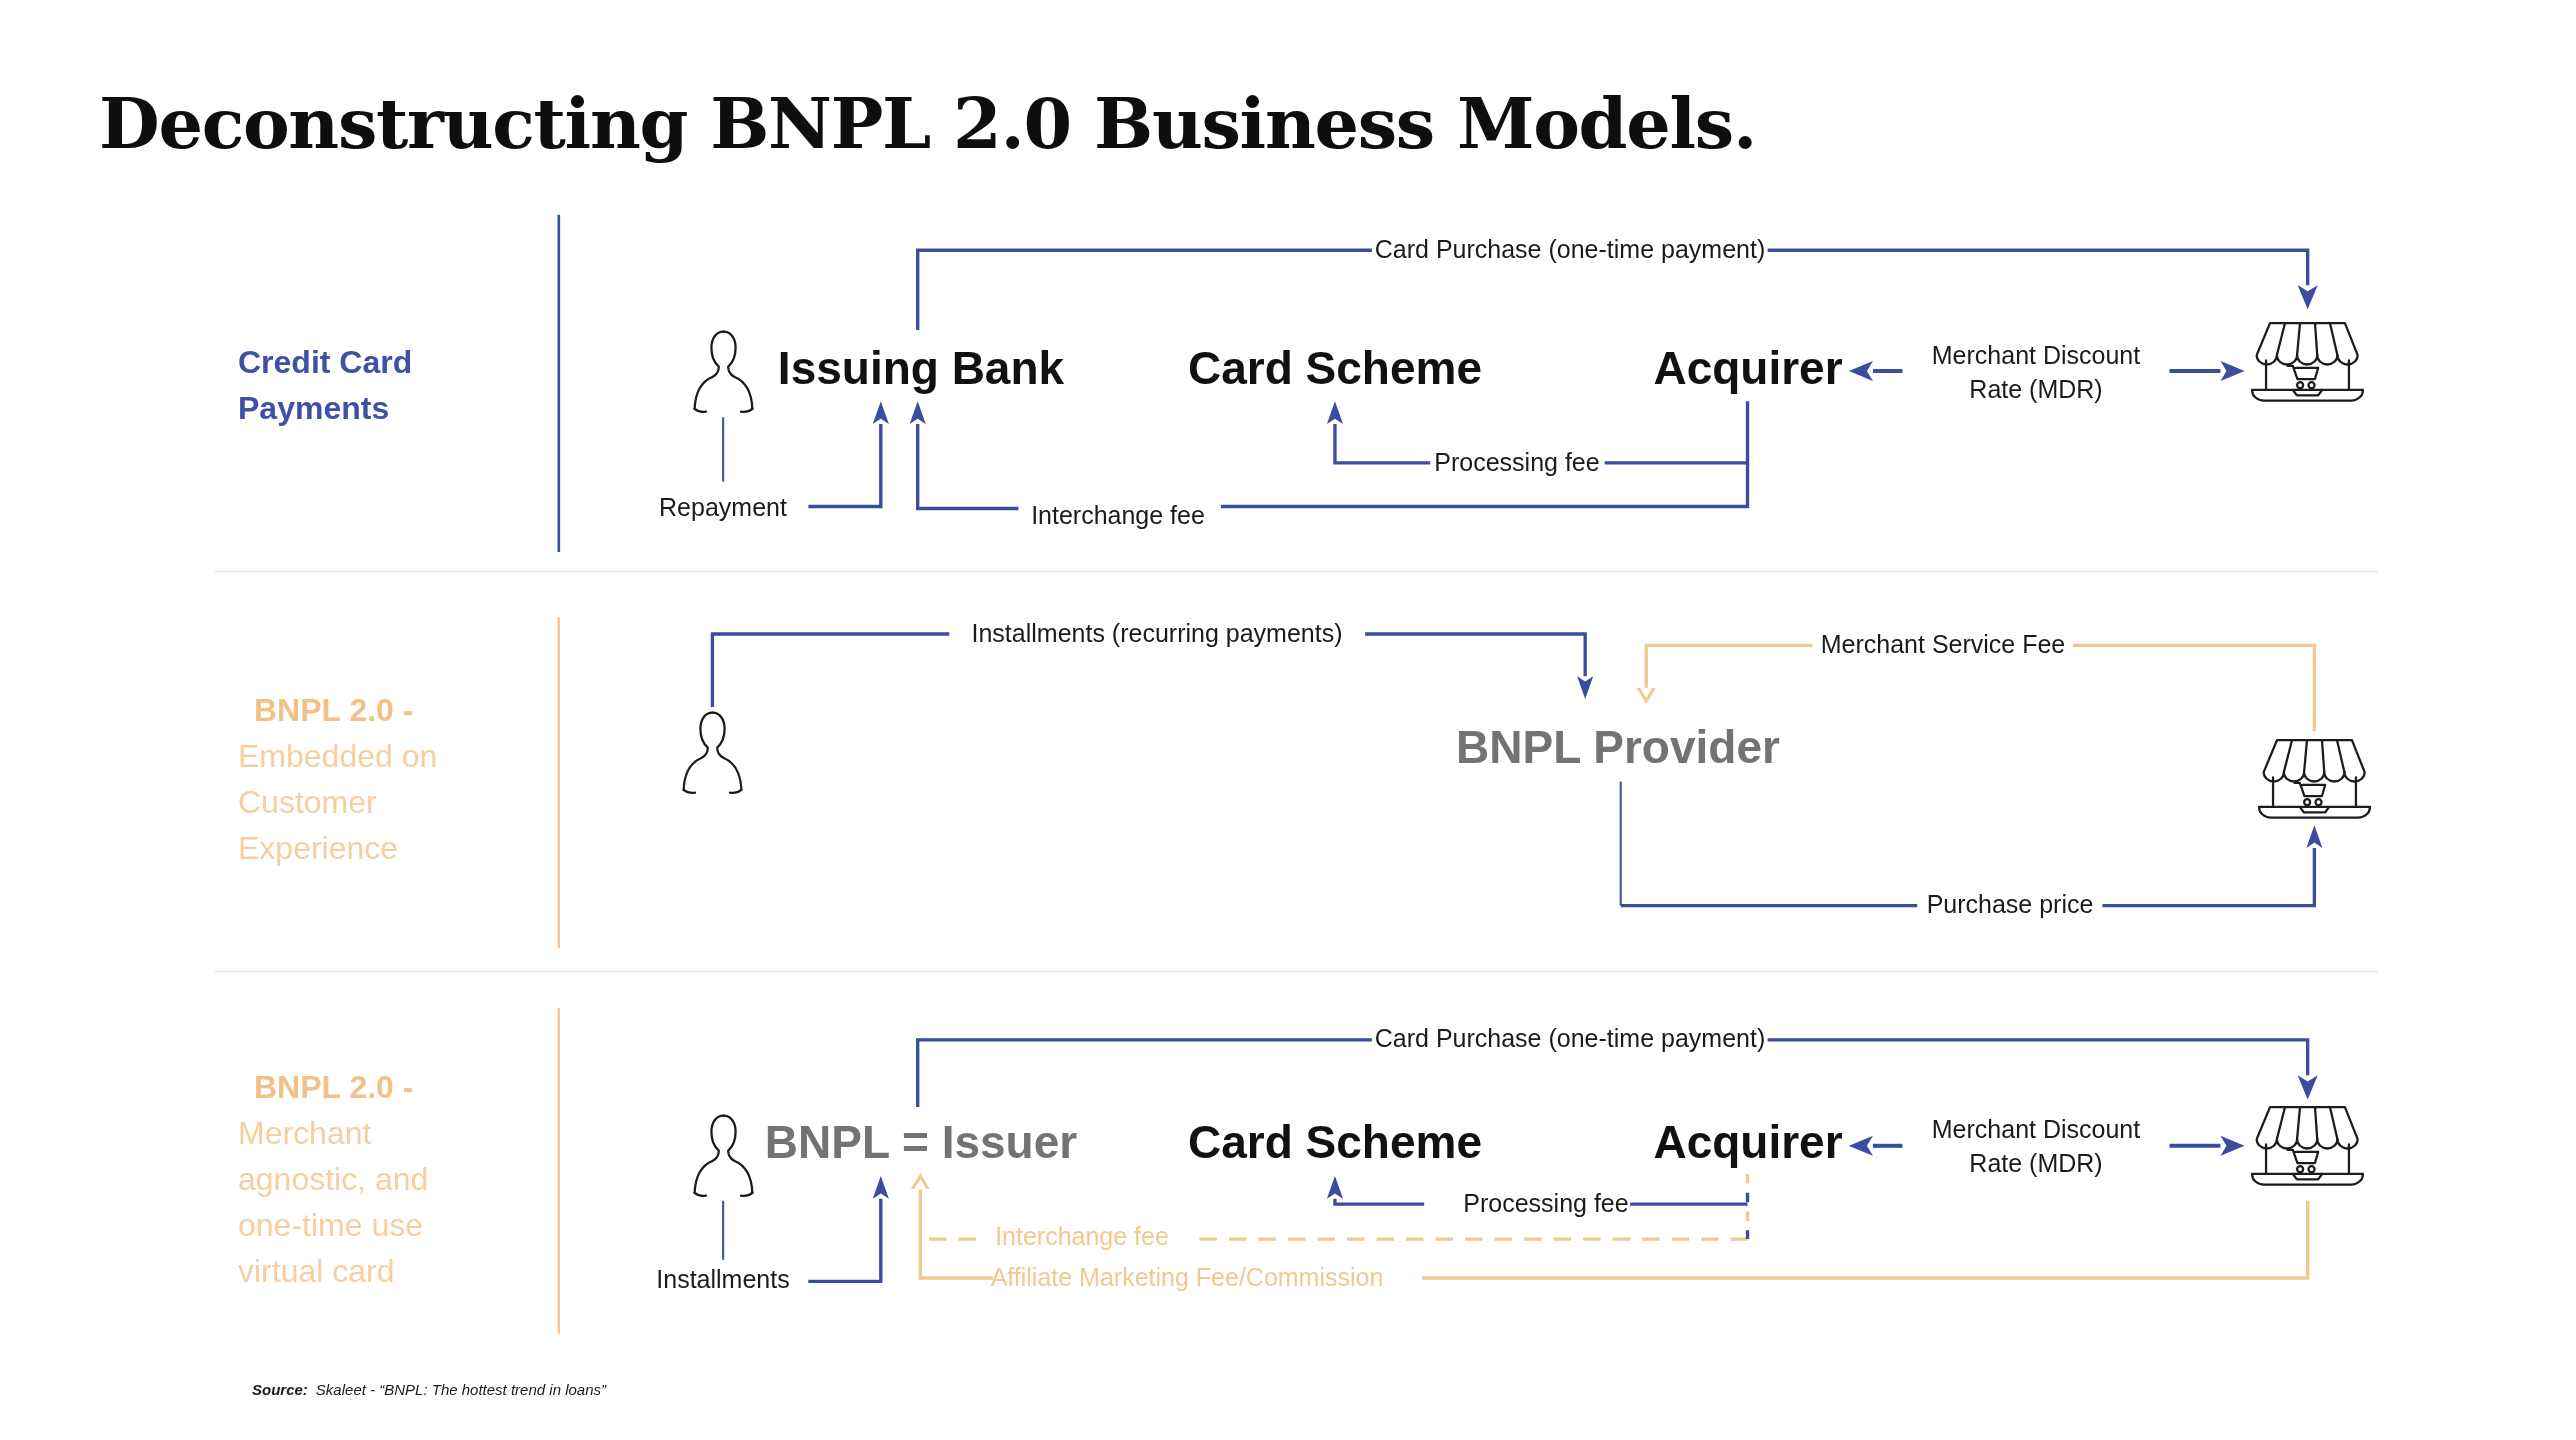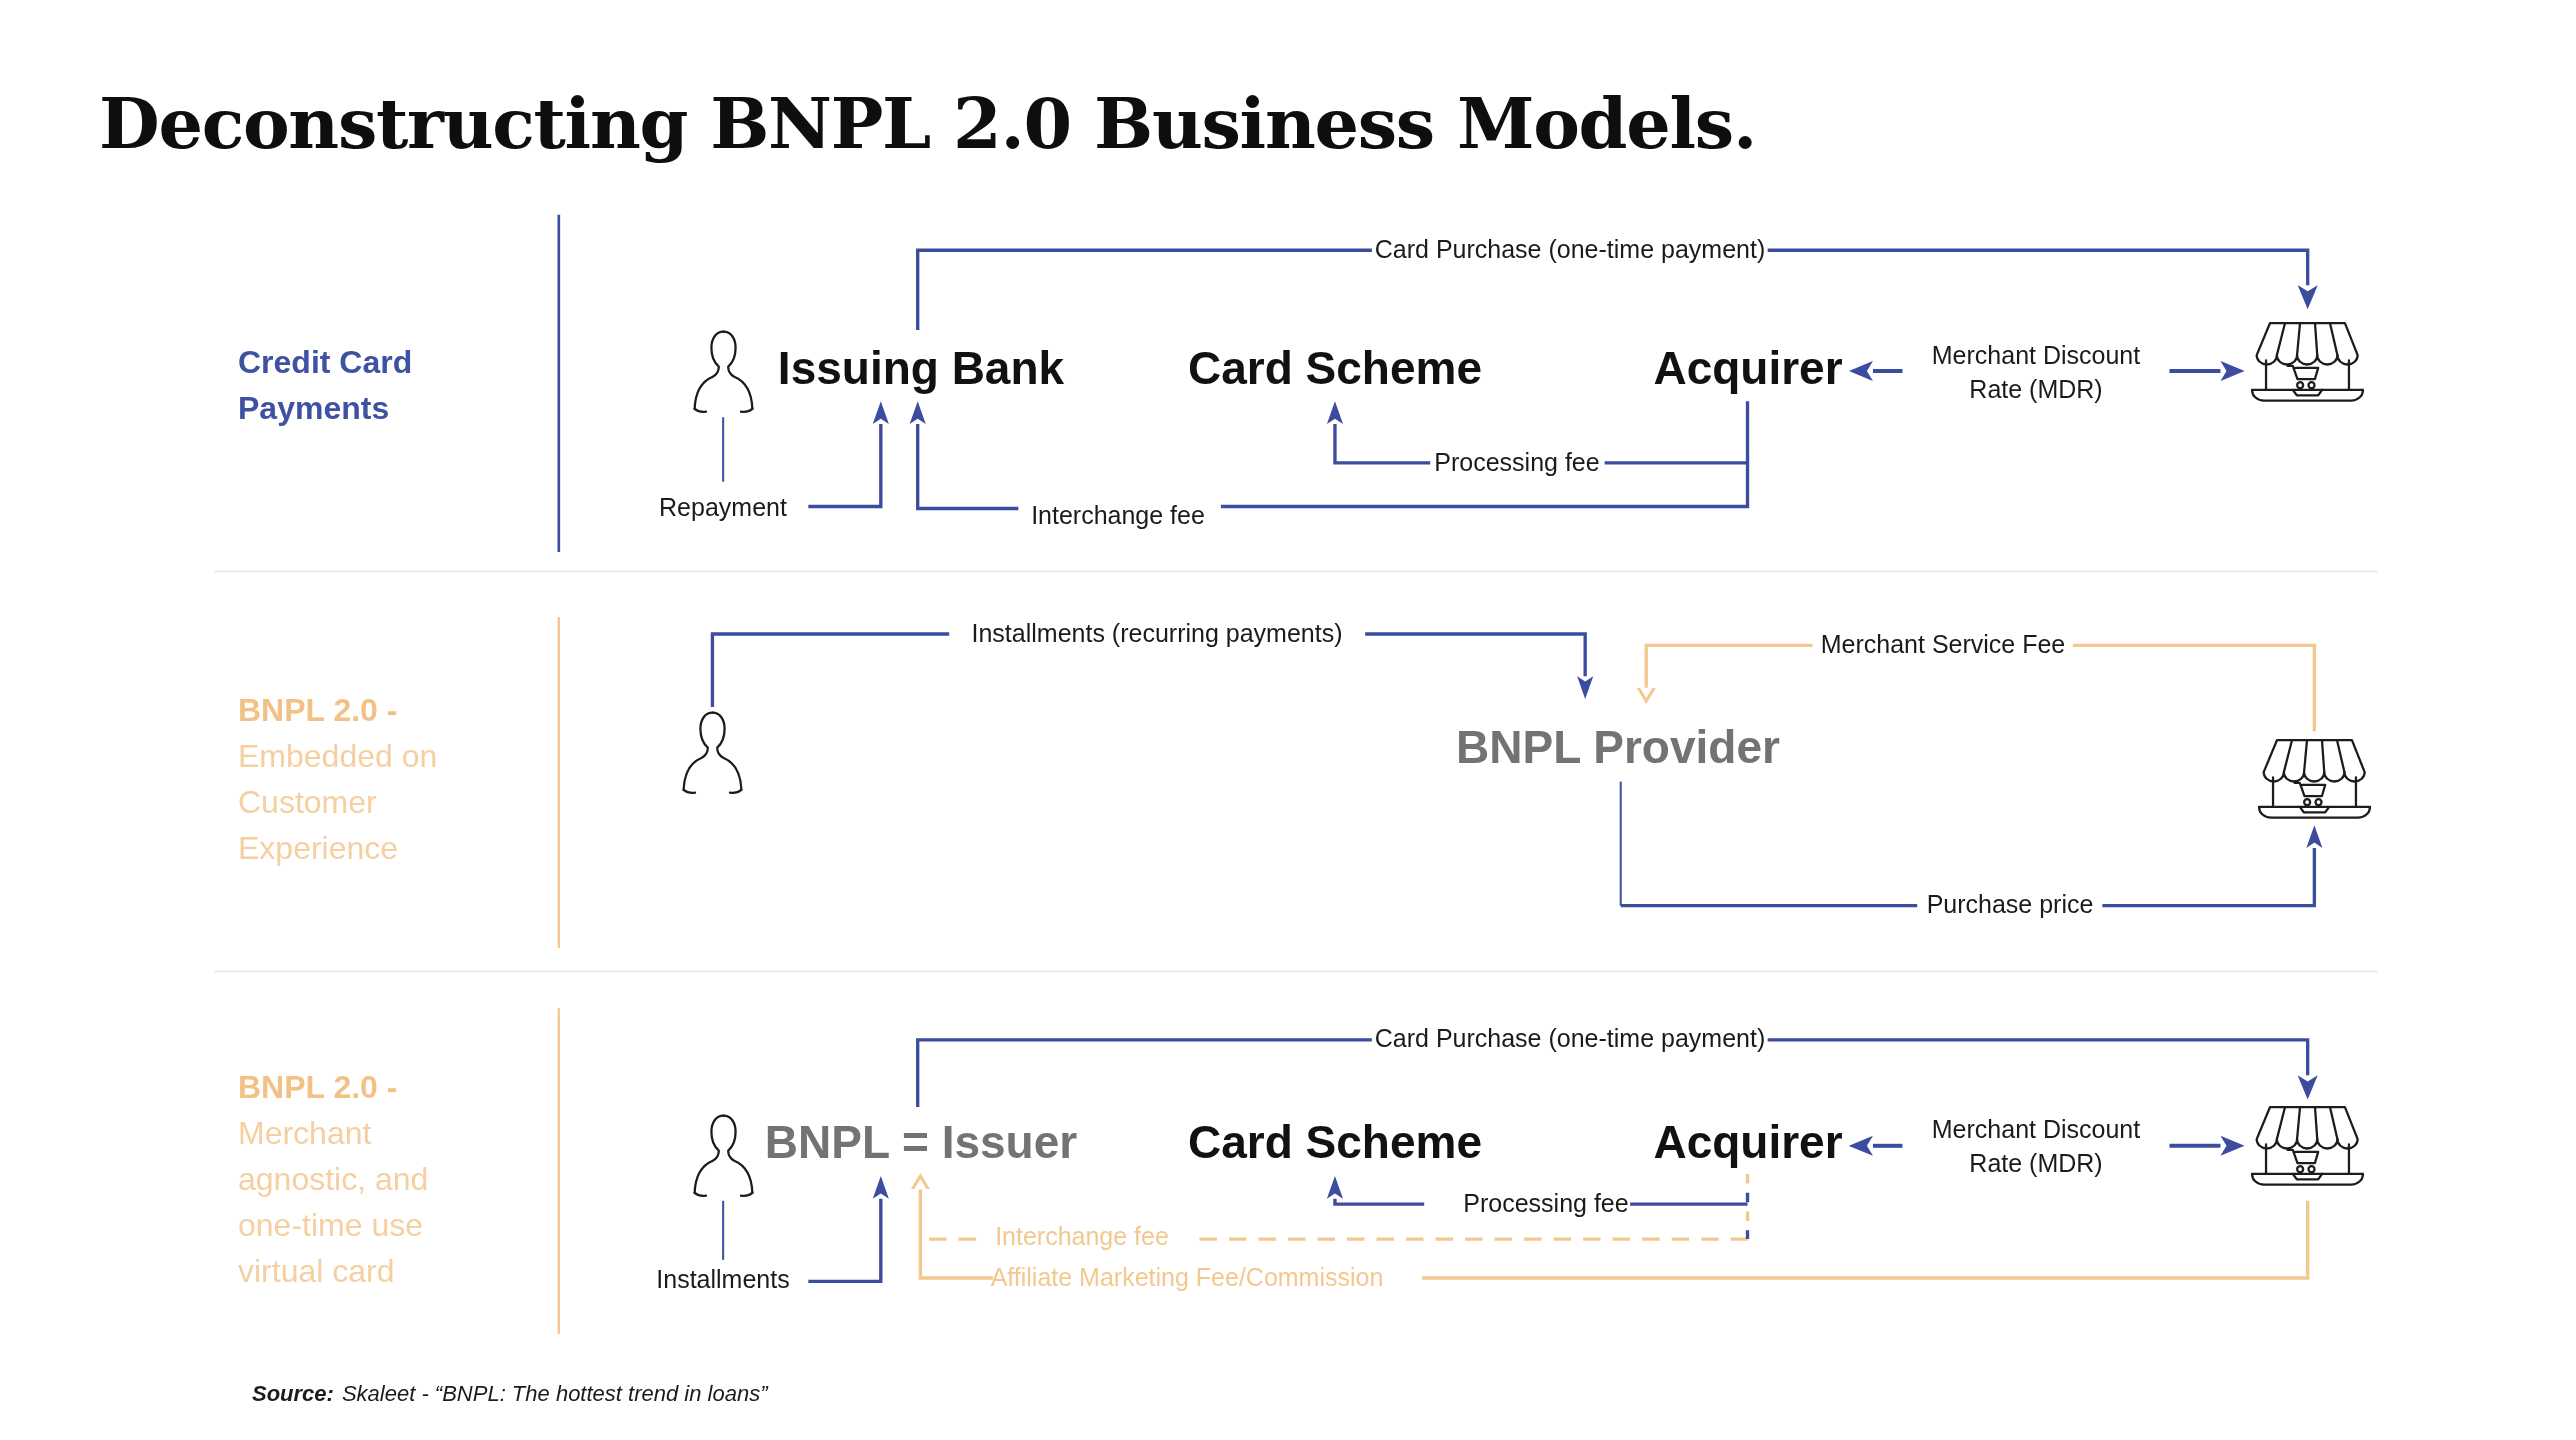--- a/index.html
+++ b/index.html
@@ -4,32 +4,32 @@
 <style>
   html,body{margin:0;padding:0;background:#ffffff;}
   body{width:2576px;height:1441px;position:relative;overflow:hidden;
        font-family:"Liberation Sans", sans-serif;color:#1b1b1b;}
   .title{position:absolute;left:99px;top:82px;
          font-family:"DejaVu Serif", serif;font-weight:700;font-size:70px;
          letter-spacing:-1.3px;color:#0e0e0e;white-space:nowrap;}
   .heading{position:absolute;left:238px;font-size:32px;line-height:46px;white-space:nowrap;}
   .heading .hl{display:block;}
   .h-blue{color:#3F51A3;font-weight:700;}
-  .h-orange-b{color:#F1C185;font-weight:700;}
+  .h-orange-b{color:#F1C185;font-weight:700;margin-left:16px;}
   .h-orange{color:#F5CFA0;font-weight:400;}
   .lbl{position:absolute;transform:translate(-50%,-50%);font-size:25px;
        white-space:nowrap;color:#1b1b1b;text-align:center;}
   .lbl.orange{color:#F2C88E;}
   .ent{position:absolute;transform:translate(-50%,-50%);font-size:46px;font-weight:700;
        white-space:nowrap;color:#111;}
   .ent.orange{color:#737373;}
   .mdr .ml{display:block;line-height:34px;}
   svg.layer{position:absolute;left:0;top:0;}
   .icon{position:absolute;}
-  .source{position:absolute;left:252px;top:1381px;font-size:22px;font-style:italic;color:#1b1b1b;}
+  .source{position:absolute;left:252px;top:1381px;font-size:15px;font-style:italic;color:#1b1b1b;}
   .source .src-b{font-weight:700;margin-right:8px;}
 </style>
 </head>
 <body>
 
 <svg width="0" height="0" style="position:absolute" aria-hidden="true">
   <defs>
     <symbol id="sym-person" viewBox="0 0 120 134">
       <g fill="none" stroke="#1c1c1c" stroke-width="3.4" stroke-linecap="round" stroke-linejoin="round">
         <path d="M60,7 C49,7 42,17 42,31 C42,43 46,53 53,59 C53,65 51,70 44,74 C27,81 18,96 17,122"></path>

